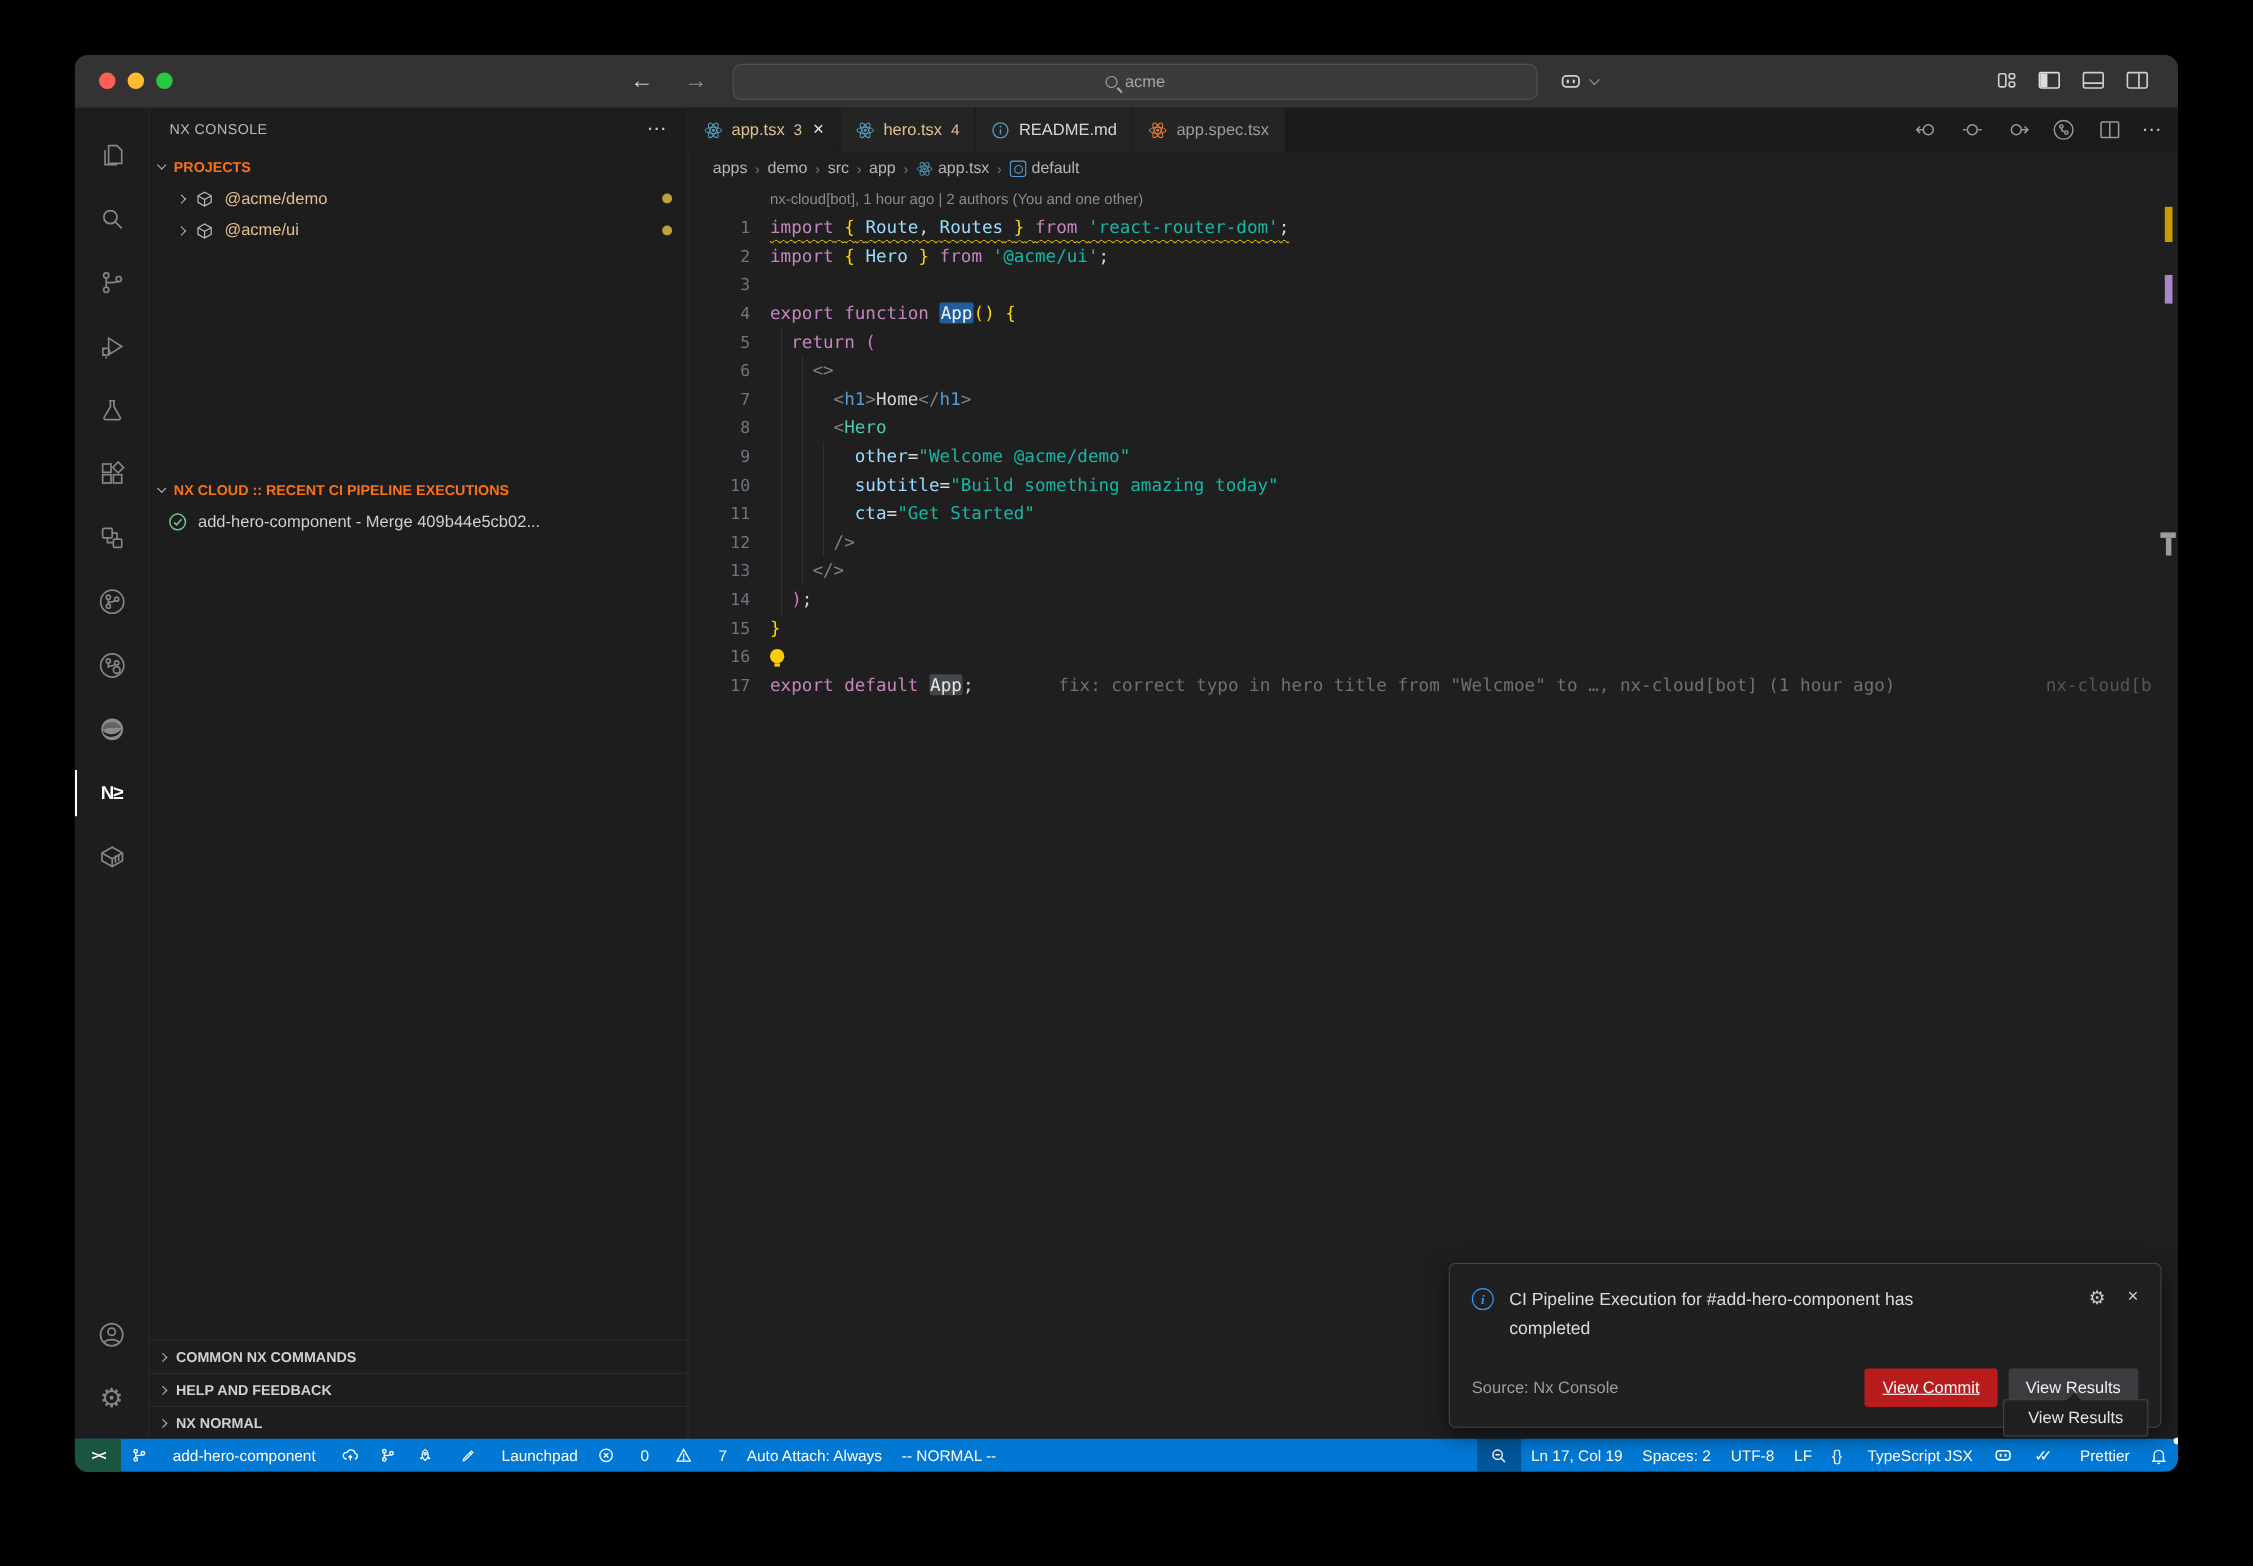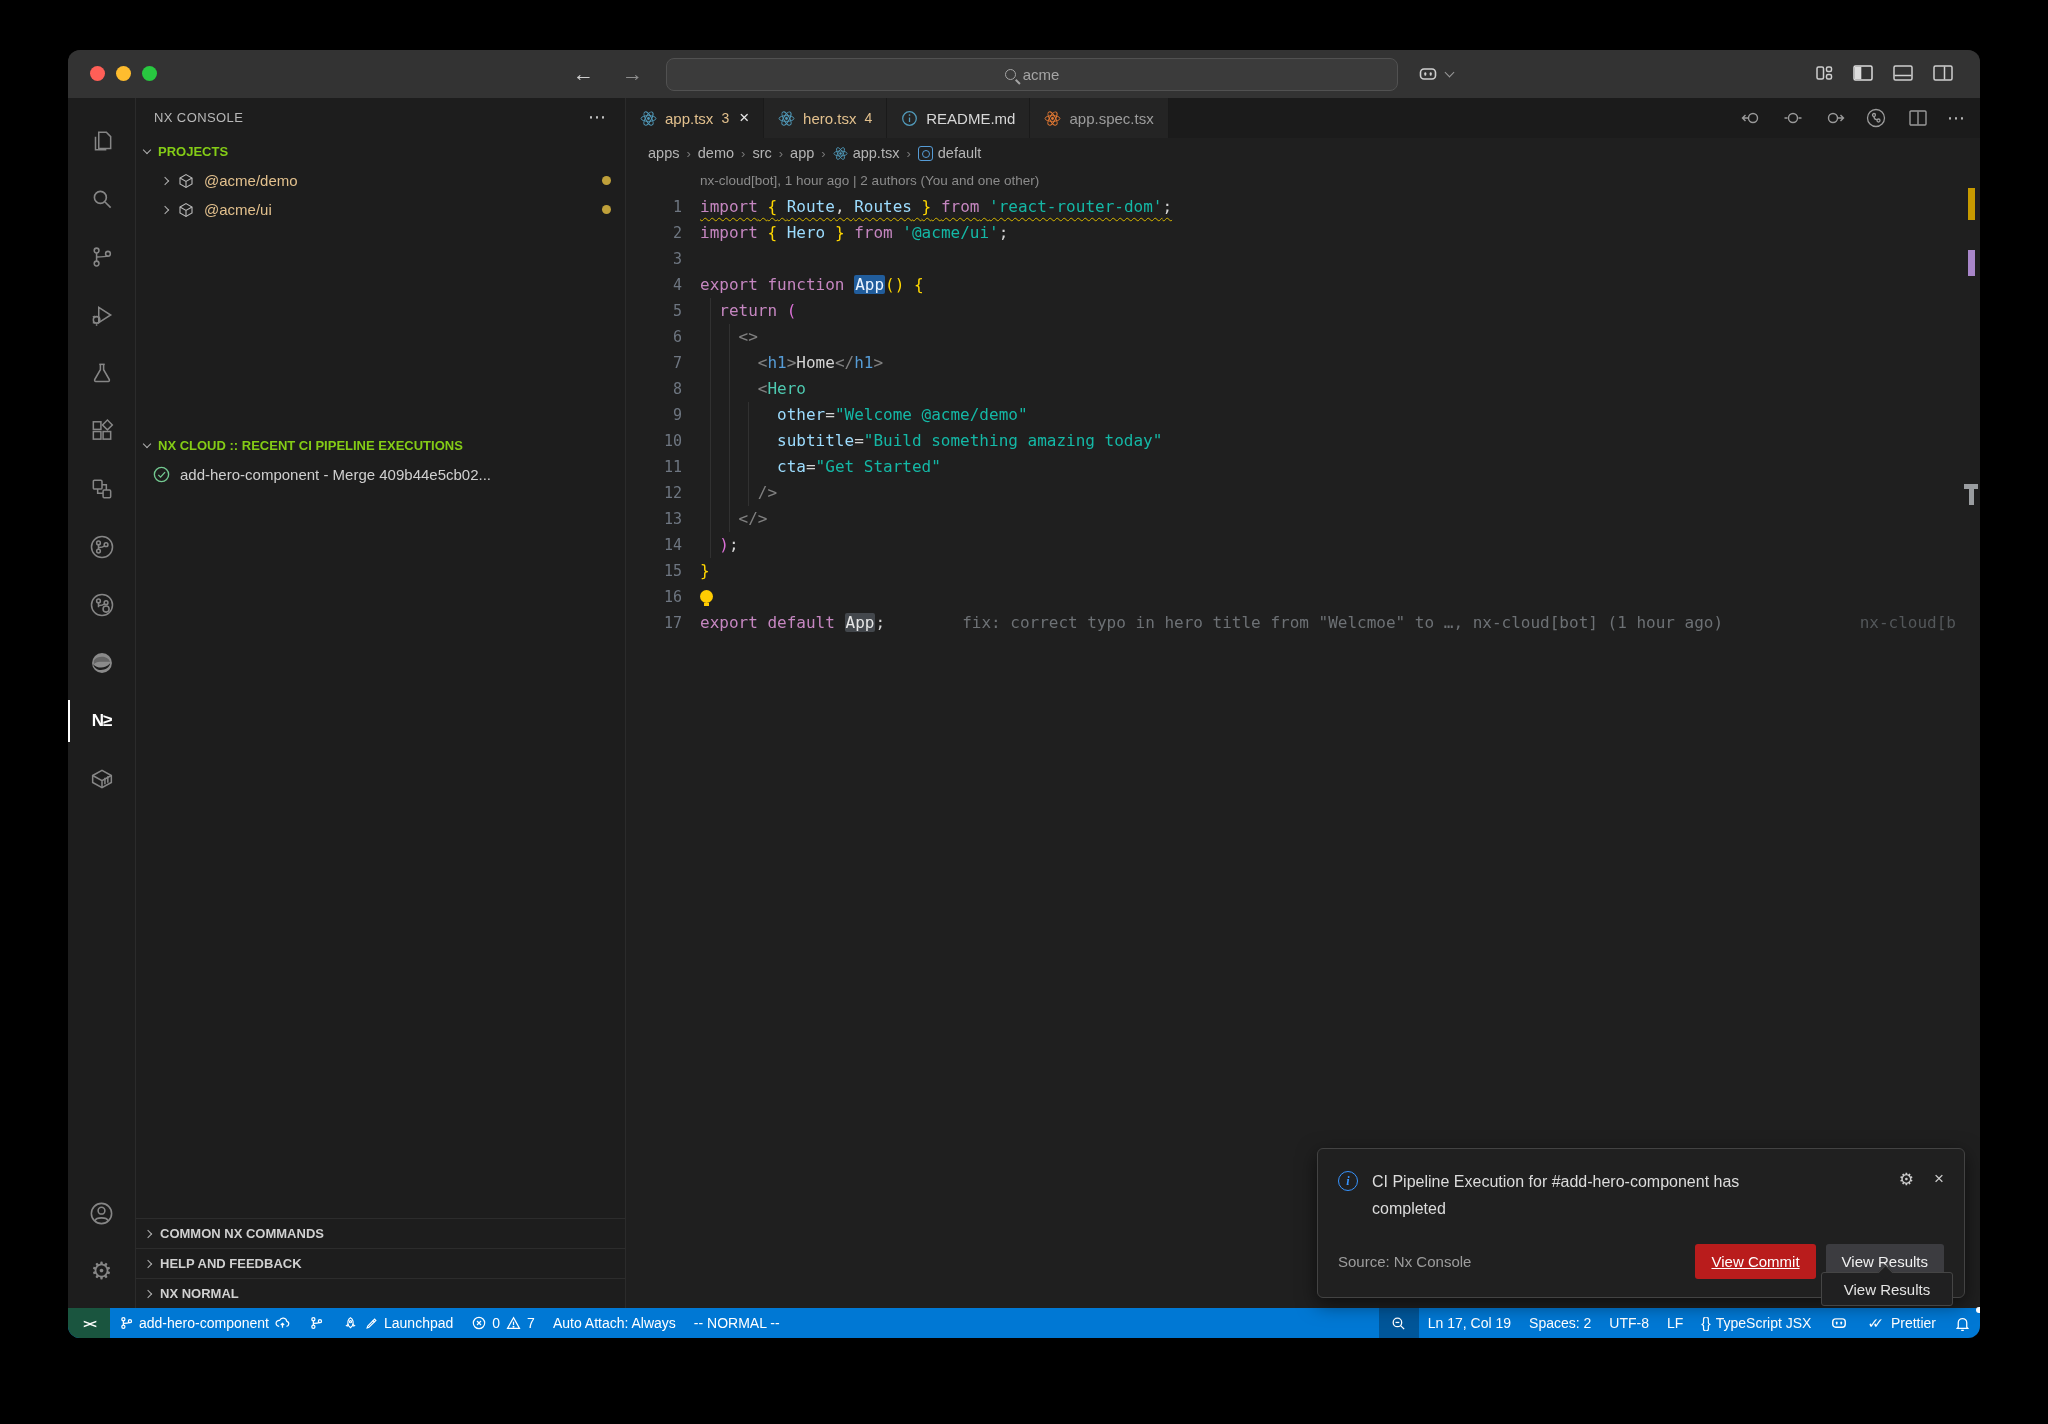--- a/index.html
+++ b/index.html
@@ -38,21 +38,21 @@
   .ab-icon.active { color:#ffffff; }
   .ab-icon.active::before { content:''; position:absolute; left:-10px; top:8px; bottom:8px; width:2px; background:#fff; }
   .ab-bottom { margin-top:auto; display:flex; flex-direction:column; align-items:center; padding-bottom:8px; }
   .gear-glyph { font-size:24px; color:#868686; }
   .nx-logo { font-weight:700; font-size:17px; color:#fff; letter-spacing:-1px; font-family:"Liberation Sans",sans-serif; }
 
   
   .sidebar { width:490px; background:#1d1d1d; border-right:1px solid #2b2b2b; position:relative; font-size:15px; color:#cccccc; }
   .sb-title { height:38px; display:flex; align-items:center; padding:0 18px; font-size:13px; color:#b8b8b8; letter-spacing:.4px; }
   .sb-title .more { margin-left:auto; color:#cccccc; font-size:18px; letter-spacing:1px; }
-  .sb-header { height:30px; display:flex; align-items:center; gap:8px; padding:0 8px; font-weight:700; font-size:13px; color:#84cc16; }
+  .sb-header { height:30px; display:flex; align-items:center; gap:8px; padding:0 8px; font-weight:700; font-size:13px; color:#f97316; }
   .chev { width:6px; height:6px; border-right:1.4px solid #b0b0b0; border-bottom:1.4px solid #b0b0b0; display:inline-block; flex:none; }
   .chev.down { transform:rotate(45deg); margin-top:-3px; }
   .chev.right { transform:rotate(-45deg); }
   .sb-row { height:29px; display:flex; align-items:center; gap:9px; padding:0 14px 0 26px; }
   .proj-label { color:#e2c08d; }
   .mod-dot { margin-left:auto; width:9px; height:9px; border-radius:50%; background:#bfa03a; }
   .sb-gap { height:150px; }
   .sb-bottom { position:absolute; left:0; right:0; bottom:0; }
   .sb-collapsed { height:30px; display:flex; align-items:center; gap:9px; padding:0 9px; border-top:1px solid #2c2c2c;
     font-weight:700; font-size:13px; color:#d0d0d0; }
@@ -102,21 +102,21 @@
   .rm-amber{top:20px; height:32px; background:#c79a00;}
   .rm-purple{top:82px; height:26px; background:#a886c9;}
   .rm-t-bar{top:316px; height:5px; width:14px; right:2px; background:#9a9da0;}
   .rm-t-stem{top:321px; height:16px; width:5px; right:6px; background:#9a9da0;}
 
   
   .statusbar { position:absolute; left:0; right:0; bottom:0; height:30px; background:#0078d4; color:#fff;
     display:flex; align-items:stretch; font-size:14px; }
   .sb-remote { width:42px; background:#1a553f; display:flex; align-items:center; justify-content:center;
     font-family:"DejaVu Sans Mono",monospace; font-size:13px; font-weight:700; letter-spacing:-2px; }
-  .st-item { display:flex; align-items:center; gap:5px; padding:0 9px; white-space:nowrap; }
+  .st-item { display:flex; align-items:center; gap:23px; padding:0 9px; white-space:nowrap; }
   .st-right { margin-left:auto; display:flex; align-items:stretch; }
   .st-zoom { width:40px; background:rgba(0,0,0,.28); display:flex; align-items:center; justify-content:center; }
   .dbl-check { letter-spacing:-7px; margin-right:9px; font-size:14px; }
   .bell-wrap{position:relative; display:flex; align-items:center;}
   .bell-dot{position:absolute; right:-2px; top:-1px; width:6px; height:6px; border-radius:50%; background:#fff;}
 
   
   .toast { position:absolute; right:15px; bottom:40px; width:648px; background:#202020;
     border:1px solid #434343; border-radius:6px; box-shadow:0 6px 20px rgba(0,0,0,.55);
     padding:20px 20px 18px 20px; z-index:5; }

